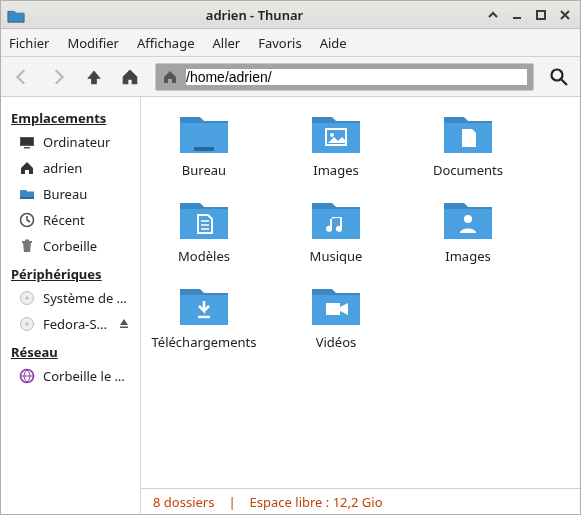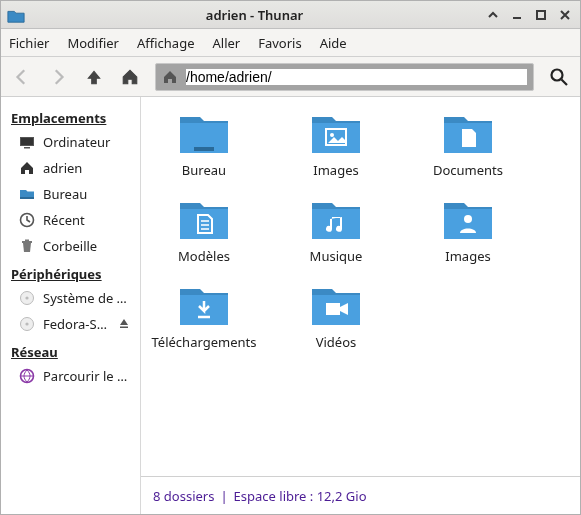--- a/index.html
+++ b/index.html
@@ -95,27 +95,27 @@
   }
   .folder-item {
     width: 114px;
     display:flex; flex-direction:column; align-items:center;
     gap: 4px;
     cursor:pointer;
   }
   .folder-item .ficon { width: 56px; height: 50px; }
   .folder-item .flabel { font-size: 13px; text-align:center; }
   .statusbar {
-    height: 38px;
+    height: 26px;
     border-top: 1px solid #d0d0d0;
     display:flex; align-items:center;
     padding: 0 12px;
-    gap: 6px;
+    gap: 14px;
     font-size: 13px;
-    color:#4c1d95;
+    color:#c2410c;
   }
 </style>
 </head>
 <body>
 
 <div class="window">
 
   <div class="titlebar">
     <span class="app-icon">
       <svg viewBox="0 0 20 20" width="18" height="18">
@@ -262,21 +262,21 @@
             </svg></span>
         </div>
         <div class="section-label">Réseau</div>
         <div class="item">
           <span class="ic">
             <svg width="16" height="16" viewBox="0 0 16 16">
               <circle cx="8" cy="8" r="6.5" fill="none" stroke="#8b3aa7" stroke-width="1.6"></circle>
               <path d="M2 8 H14 M8 2 C4 6 4 10 8 14 M8 2 C12 6 12 10 8 14" stroke="#8b3aa7" fill="none"></path>
             </svg>
           </span>
-          <span class="lbl">Parcourir le …</span>
+          <span class="lbl">Corbeille le …</span>
         </div>
       </div>
 
     <div class="main">
       <div class="iconview" id="iconview">
           <div class="folder-item">
             <div class="ficon"><svg viewBox="0 0 56 50" width="56" height="50">
                 <path d="M4 10 h20 l4 4 h24 v32 H4 Z" fill="#3b8ac4"></path>
                 <path d="M4 16 h48 v30 H4 Z" fill="#4aa0e0"></path>
                 <rect x="18" y="40" width="20" height="4" fill="#2a6a99"></rect>

